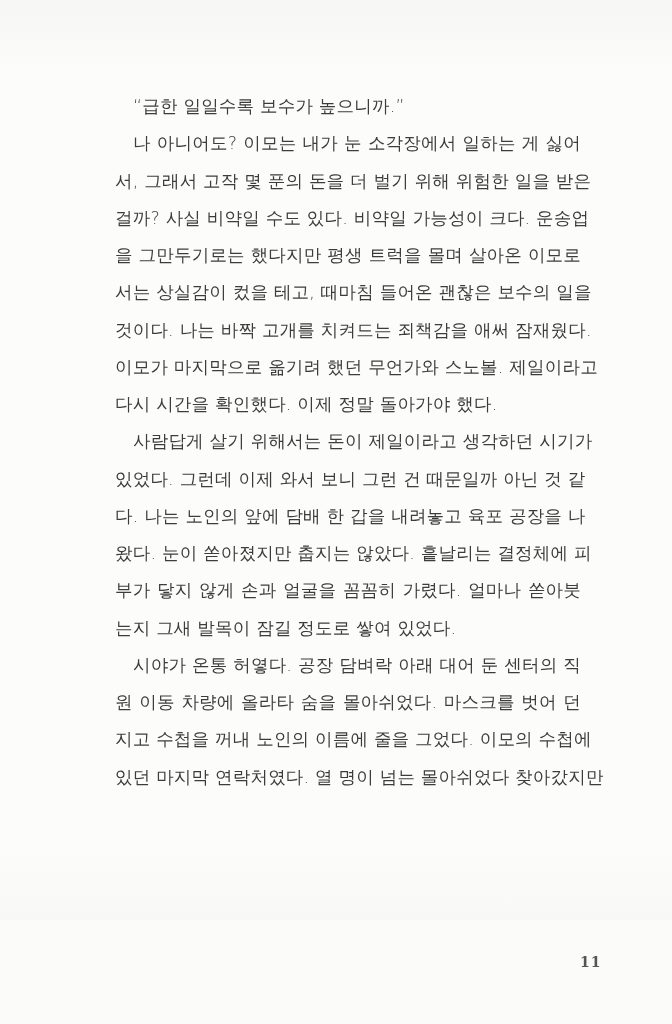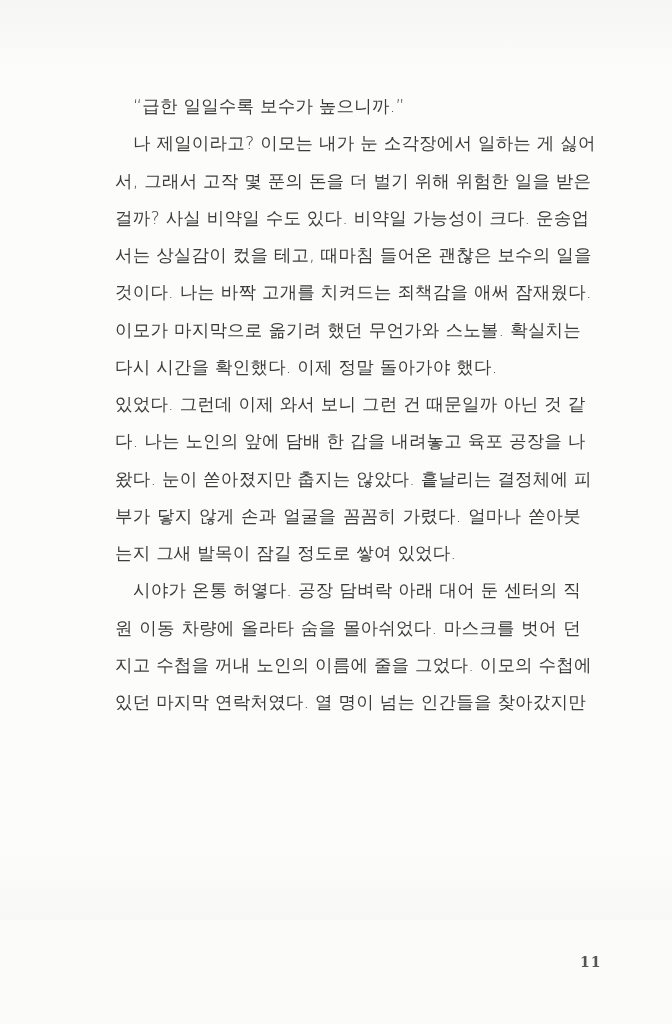--- a/index.html
+++ b/index.html
@@ -56,32 +56,34 @@
     letter-spacing: 1px;
     color: #555;
   }
 </style>
 </head>
 <body>
 
 <div class="page">
   <div class="text-block">
     <span class="line indent last">“급한 일일수록 보수가 높으니까.”</span>
-    <span class="line indent">나 제일이라고? 이모는 내가 눈 소각장에서 일하는 게 싫어</span>
+    <span class="line indent">나 아니어도? 이모는 내가 눈 소각장에서 일하는 게 싫어</span>
     <span class="line">서, 그래서 고작 몇 푼의 돈을 더 벌기 위해 위험한 일을 받은</span>
     <span class="line">걸까? 사실 비약일 수도 있다. 비약일 가능성이 크다. 운송업</span>
+    <span class="line">을 그만두기로는 했다지만 평생 트럭을 몰며 살아온 이모로</span>
     <span class="line">서는 상실감이 컸을 테고, 때마침 들어온 괜찮은 보수의 일을</span>
     <span class="line">것이다. 나는 바짝 고개를 치켜드는 죄책감을 애써 잠재웠다.</span>
-    <span class="line">이모가 마지막으로 옮기려 했던 무언가와 스노볼. 확실치는</span>
+    <span class="line">이모가 마지막으로 옮기려 했던 무언가와 스노볼. 제일이라고</span>
     <span class="line last">다시 시간을 확인했다. 이제 정말 돌아가야 했다.</span>
+    <span class="line indent">사람답게 살기 위해서는 돈이 제일이라고 생각하던 시기가</span>
     <span class="line">있었다. 그런데 이제 와서 보니 그런 건 때문일까 아닌 것 같</span>
     <span class="line">다. 나는 노인의 앞에 담배 한 갑을 내려놓고 육포 공장을 나</span>
     <span class="line">왔다. 눈이 쏟아졌지만 춥지는 않았다. 흩날리는 결정체에 피</span>
     <span class="line">부가 닿지 않게 손과 얼굴을 꼼꼼히 가렸다. 얼마나 쏟아붓</span>
     <span class="line last">는지 그새 발목이 잠길 정도로 쌓여 있었다.</span>
     <span class="line indent">시야가 온통 허옇다. 공장 담벼락 아래 대어 둔 센터의 직</span>
     <span class="line">원 이동 차량에 올라타 숨을 몰아쉬었다. 마스크를 벗어 던</span>
     <span class="line">지고 수첩을 꺼내 노인의 이름에 줄을 그었다. 이모의 수첩에</span>
-    <span class="line">있던 마지막 연락처였다. 열 명이 넘는 인간들을 찾아갔지만</span>
+    <span class="line">있던 마지막 연락처였다. 열 명이 넘는 몰아쉬었다 찾아갔지만</span>
   </div>
 
   <div class="page-number">11</div>
 </div>
 
 </body></html>

